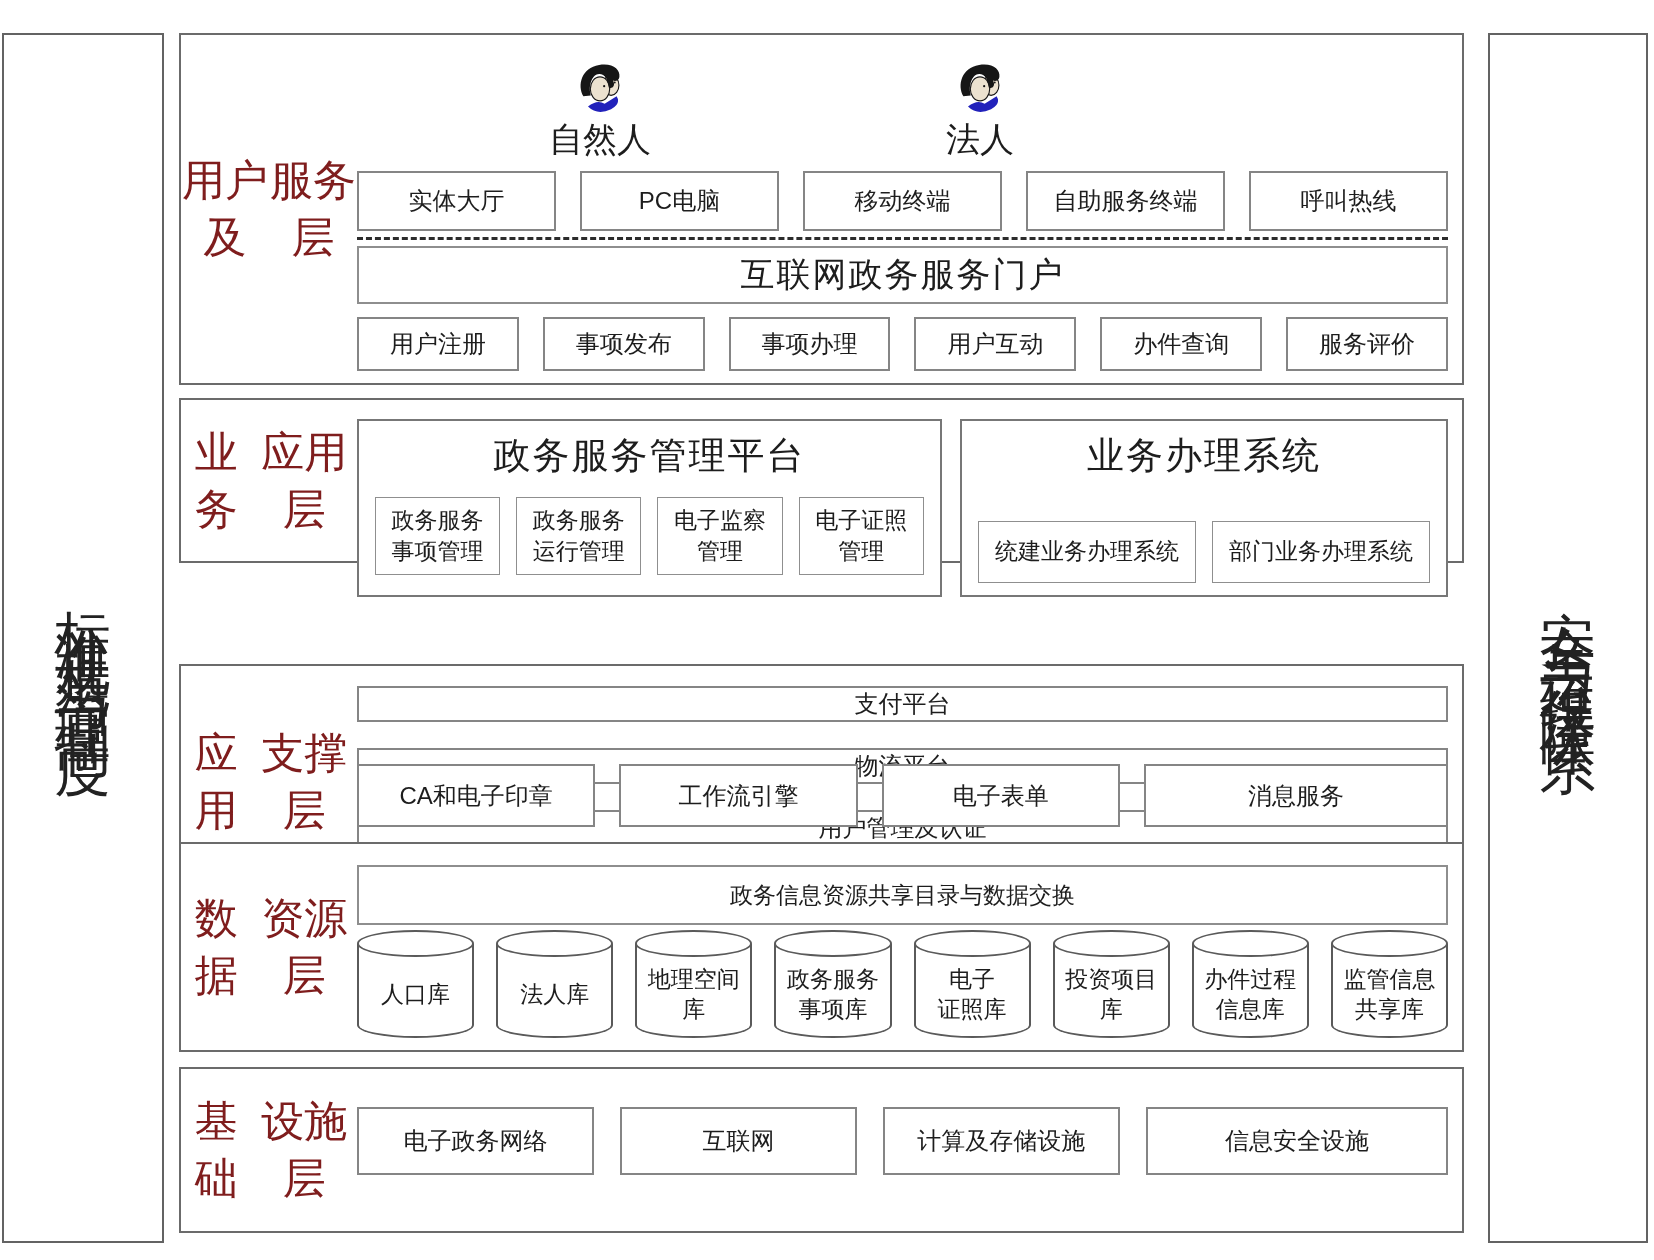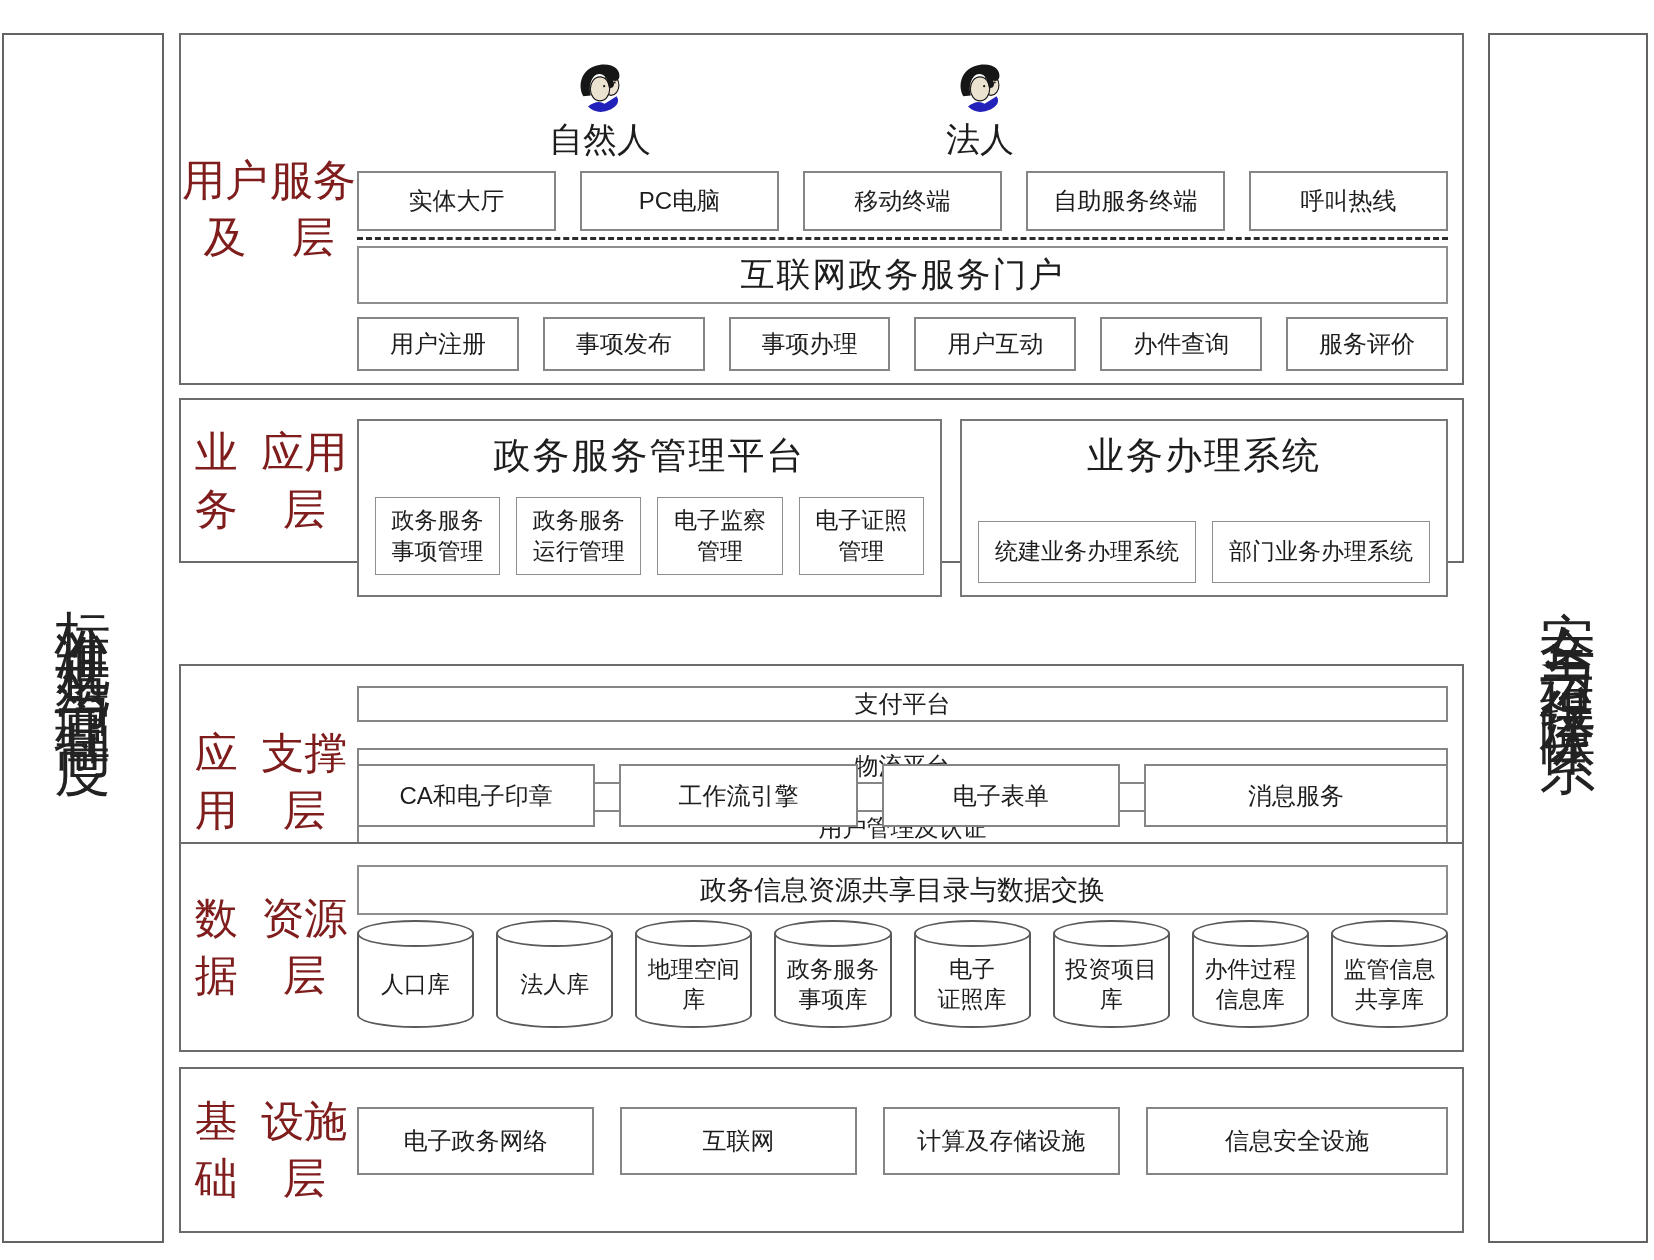--- a/index.html
+++ b/index.html
@@ -67,22 +67,22 @@
   .group-items .box { flex:1; border-width:1.5px; border-color:#8f8f8f; font-size:23px; line-height:1.35; }
   
   #layer-support { top:664px; height:236px; }
   .support-row1 { margin-top:20px; height:65px; gap:26px;flex-direction:column; }
   .support-row2 { margin-top:13px; height:63px; gap:24px; }
   .support-row1 .box, .support-row2 .box { flex:1; }
   .support-row1 .wide, .support-row2 .wide { flex:1.28; }
   
   #layer-data { top:842px; height:210px; }
   .exchange-bar {
-    margin-top:21px; height:50px; border:2px solid #8e8e8e; box-sizing:border-box;
-    display:flex; align-items:center; justify-content:center; font-size:27px; font-weight:500;
+    margin-top:21px; height:60px; border:2px solid #8e8e8e; box-sizing:border-box;
+    display:flex; align-items:center; justify-content:center; font-size:23px; font-weight:500;
   }
   .cylinders { margin-top:5px; gap:22px; }
   .cyl {
     position:relative; flex:1; height:94px; margin-top:14px; background:#fff;
     border-left:2px solid #5a5a5a; border-right:2px solid #5a5a5a; border-bottom:2px solid #5a5a5a;
     border-radius:0 0 50% 50% / 0 0 13px 13px; box-sizing:border-box;
     display:flex; align-items:center; justify-content:center; text-align:center;
     font-size:23px; font-weight:500; line-height:1.3; white-space:pre-line; padding-top:10px;
   }
   .cyl::before {

